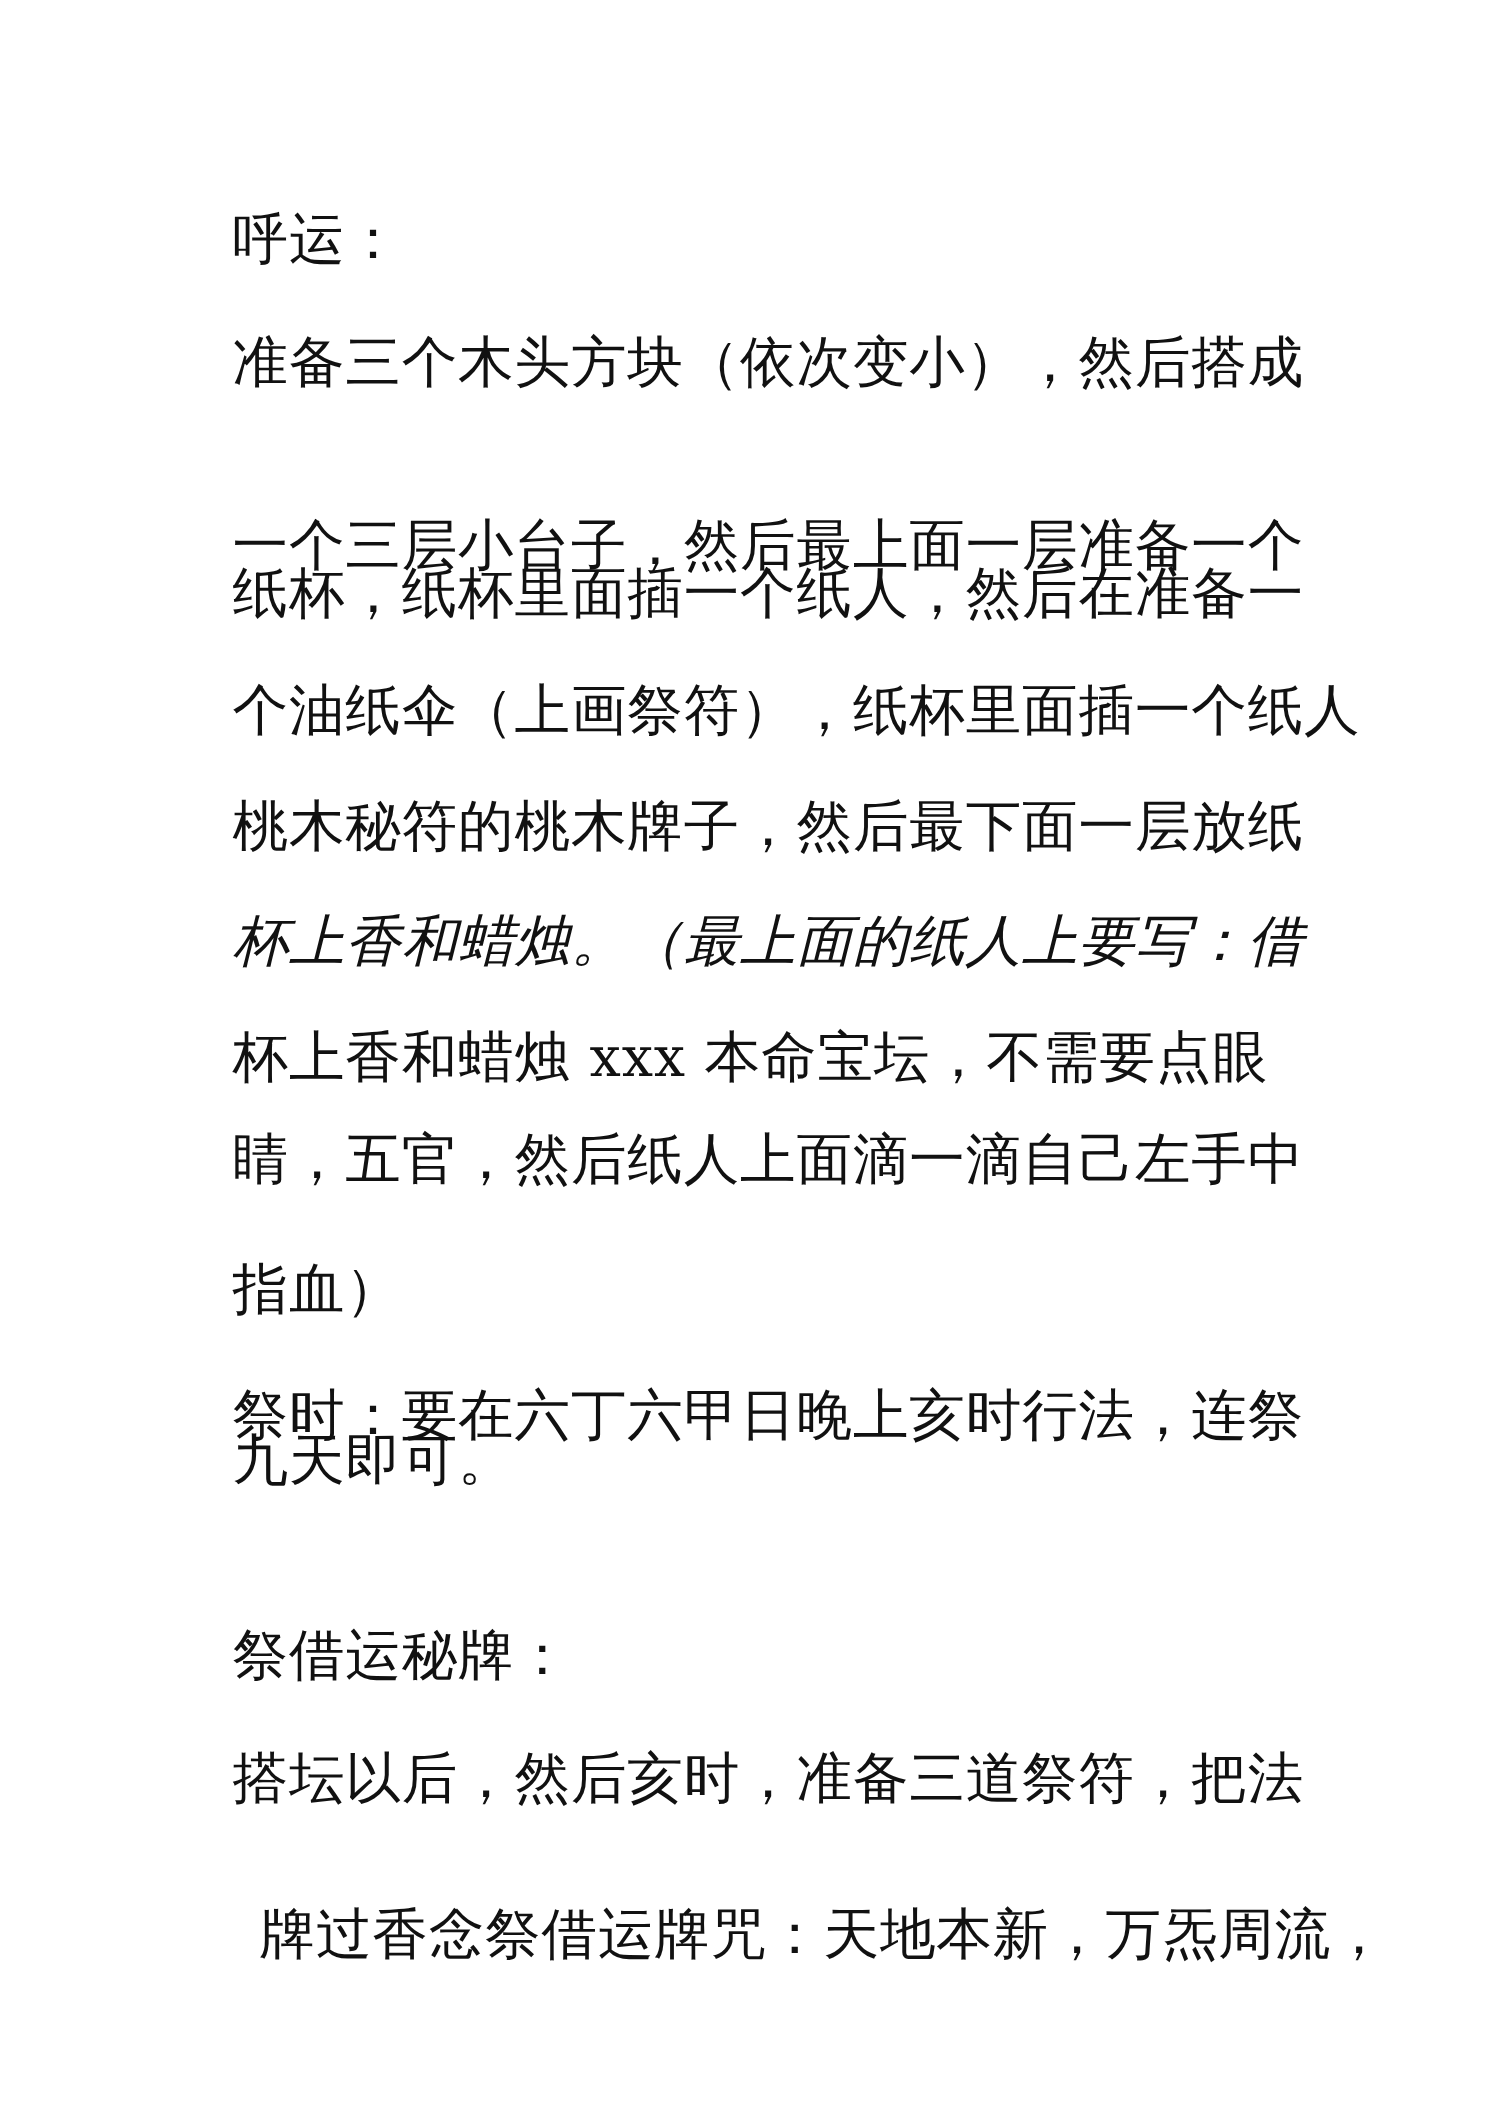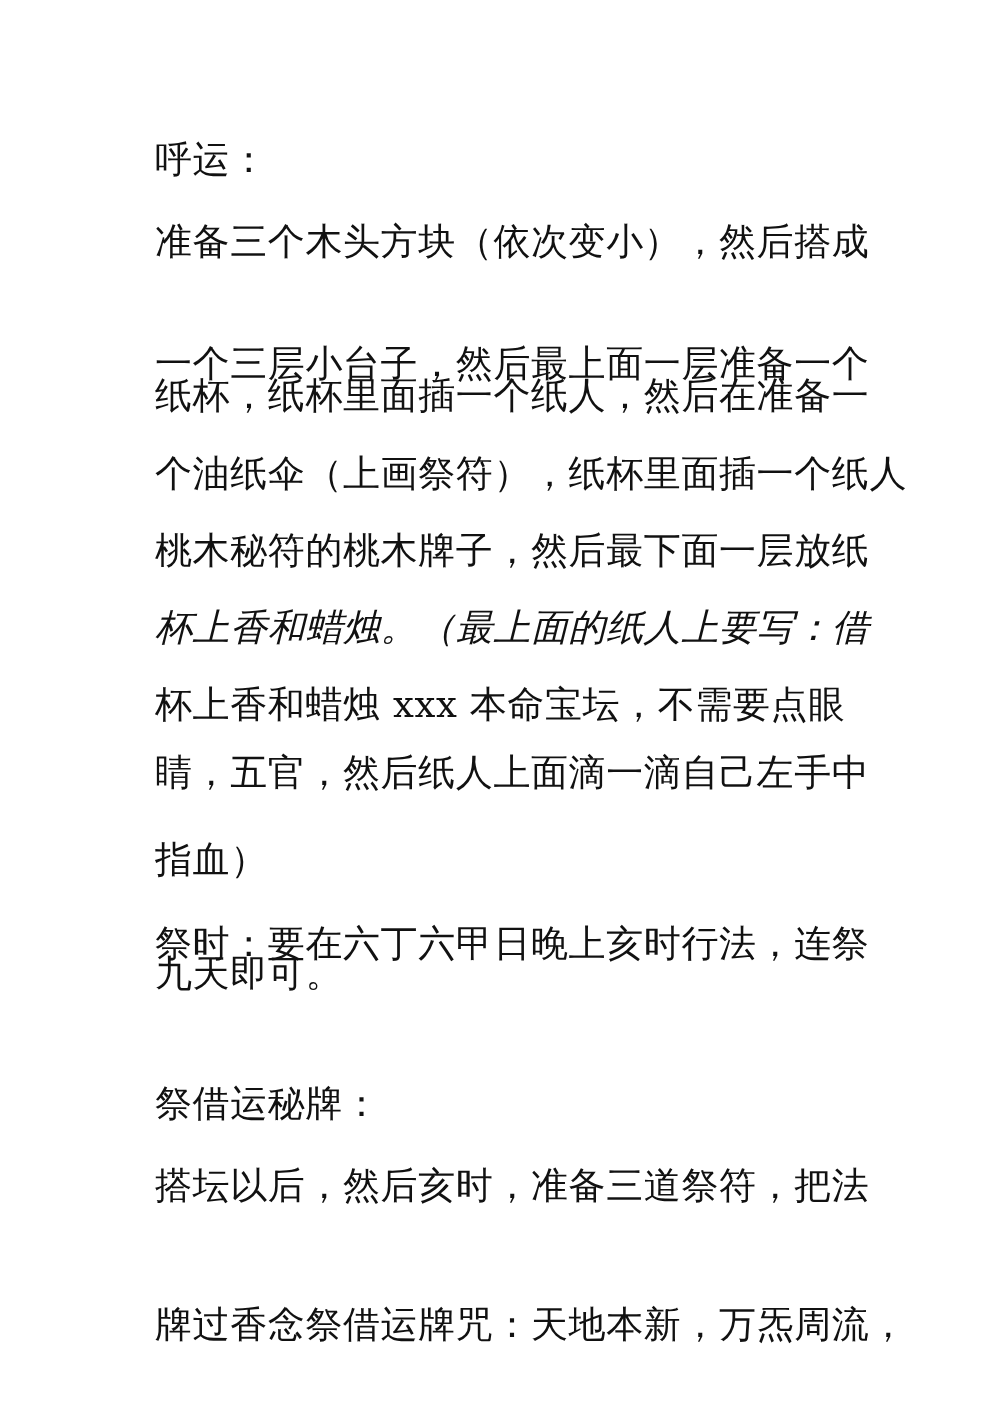--- a/index.html
+++ b/index.html
@@ -42,14 +42,14 @@
   <div class="line" style="top: 452px;">个油纸伞（上画祭符），纸杯里面插一个纸人</div>
   <div class="line" style="top: 529px;">桃木秘符的桃木牌子，然后最下面一层放纸</div>
   <div class="line" style="top: 606px; font-style: italic;">杯上香和蜡烛。（最上面的纸人上要写：借</div>
   <div class="line" style="top: 683px;">杯上香和蜡烛 xxx 本命宝坛，不需要点眼</div>
   <div class="line" style="top: 751px;">睛，五官，然后纸人上面滴一滴自己左手中</div>
   <div class="line" style="top: 838px;">指血）</div>
   <div class="line" style="top: 922px;">祭时：要在六丁六甲日晚上亥时行法，连祭</div>
   <div class="line" style="top: 952px;">九天即可。</div>
   <div class="line" style="top: 1082px;">祭借运秘牌：</div>
   <div class="line" style="top: 1164px;">搭坛以后，然后亥时，准备三道祭符，把法</div>
-  <div class="line" style="top: 1303px;">牌过香念祭借运牌咒：天地本新，万炁周流，</div>
+  <div class="line" style="top: 1268px; margin-left: 18px;">牌过香念祭借运牌咒：天地本新，万炁周流，</div>
 </div>
 
 </body></html>

